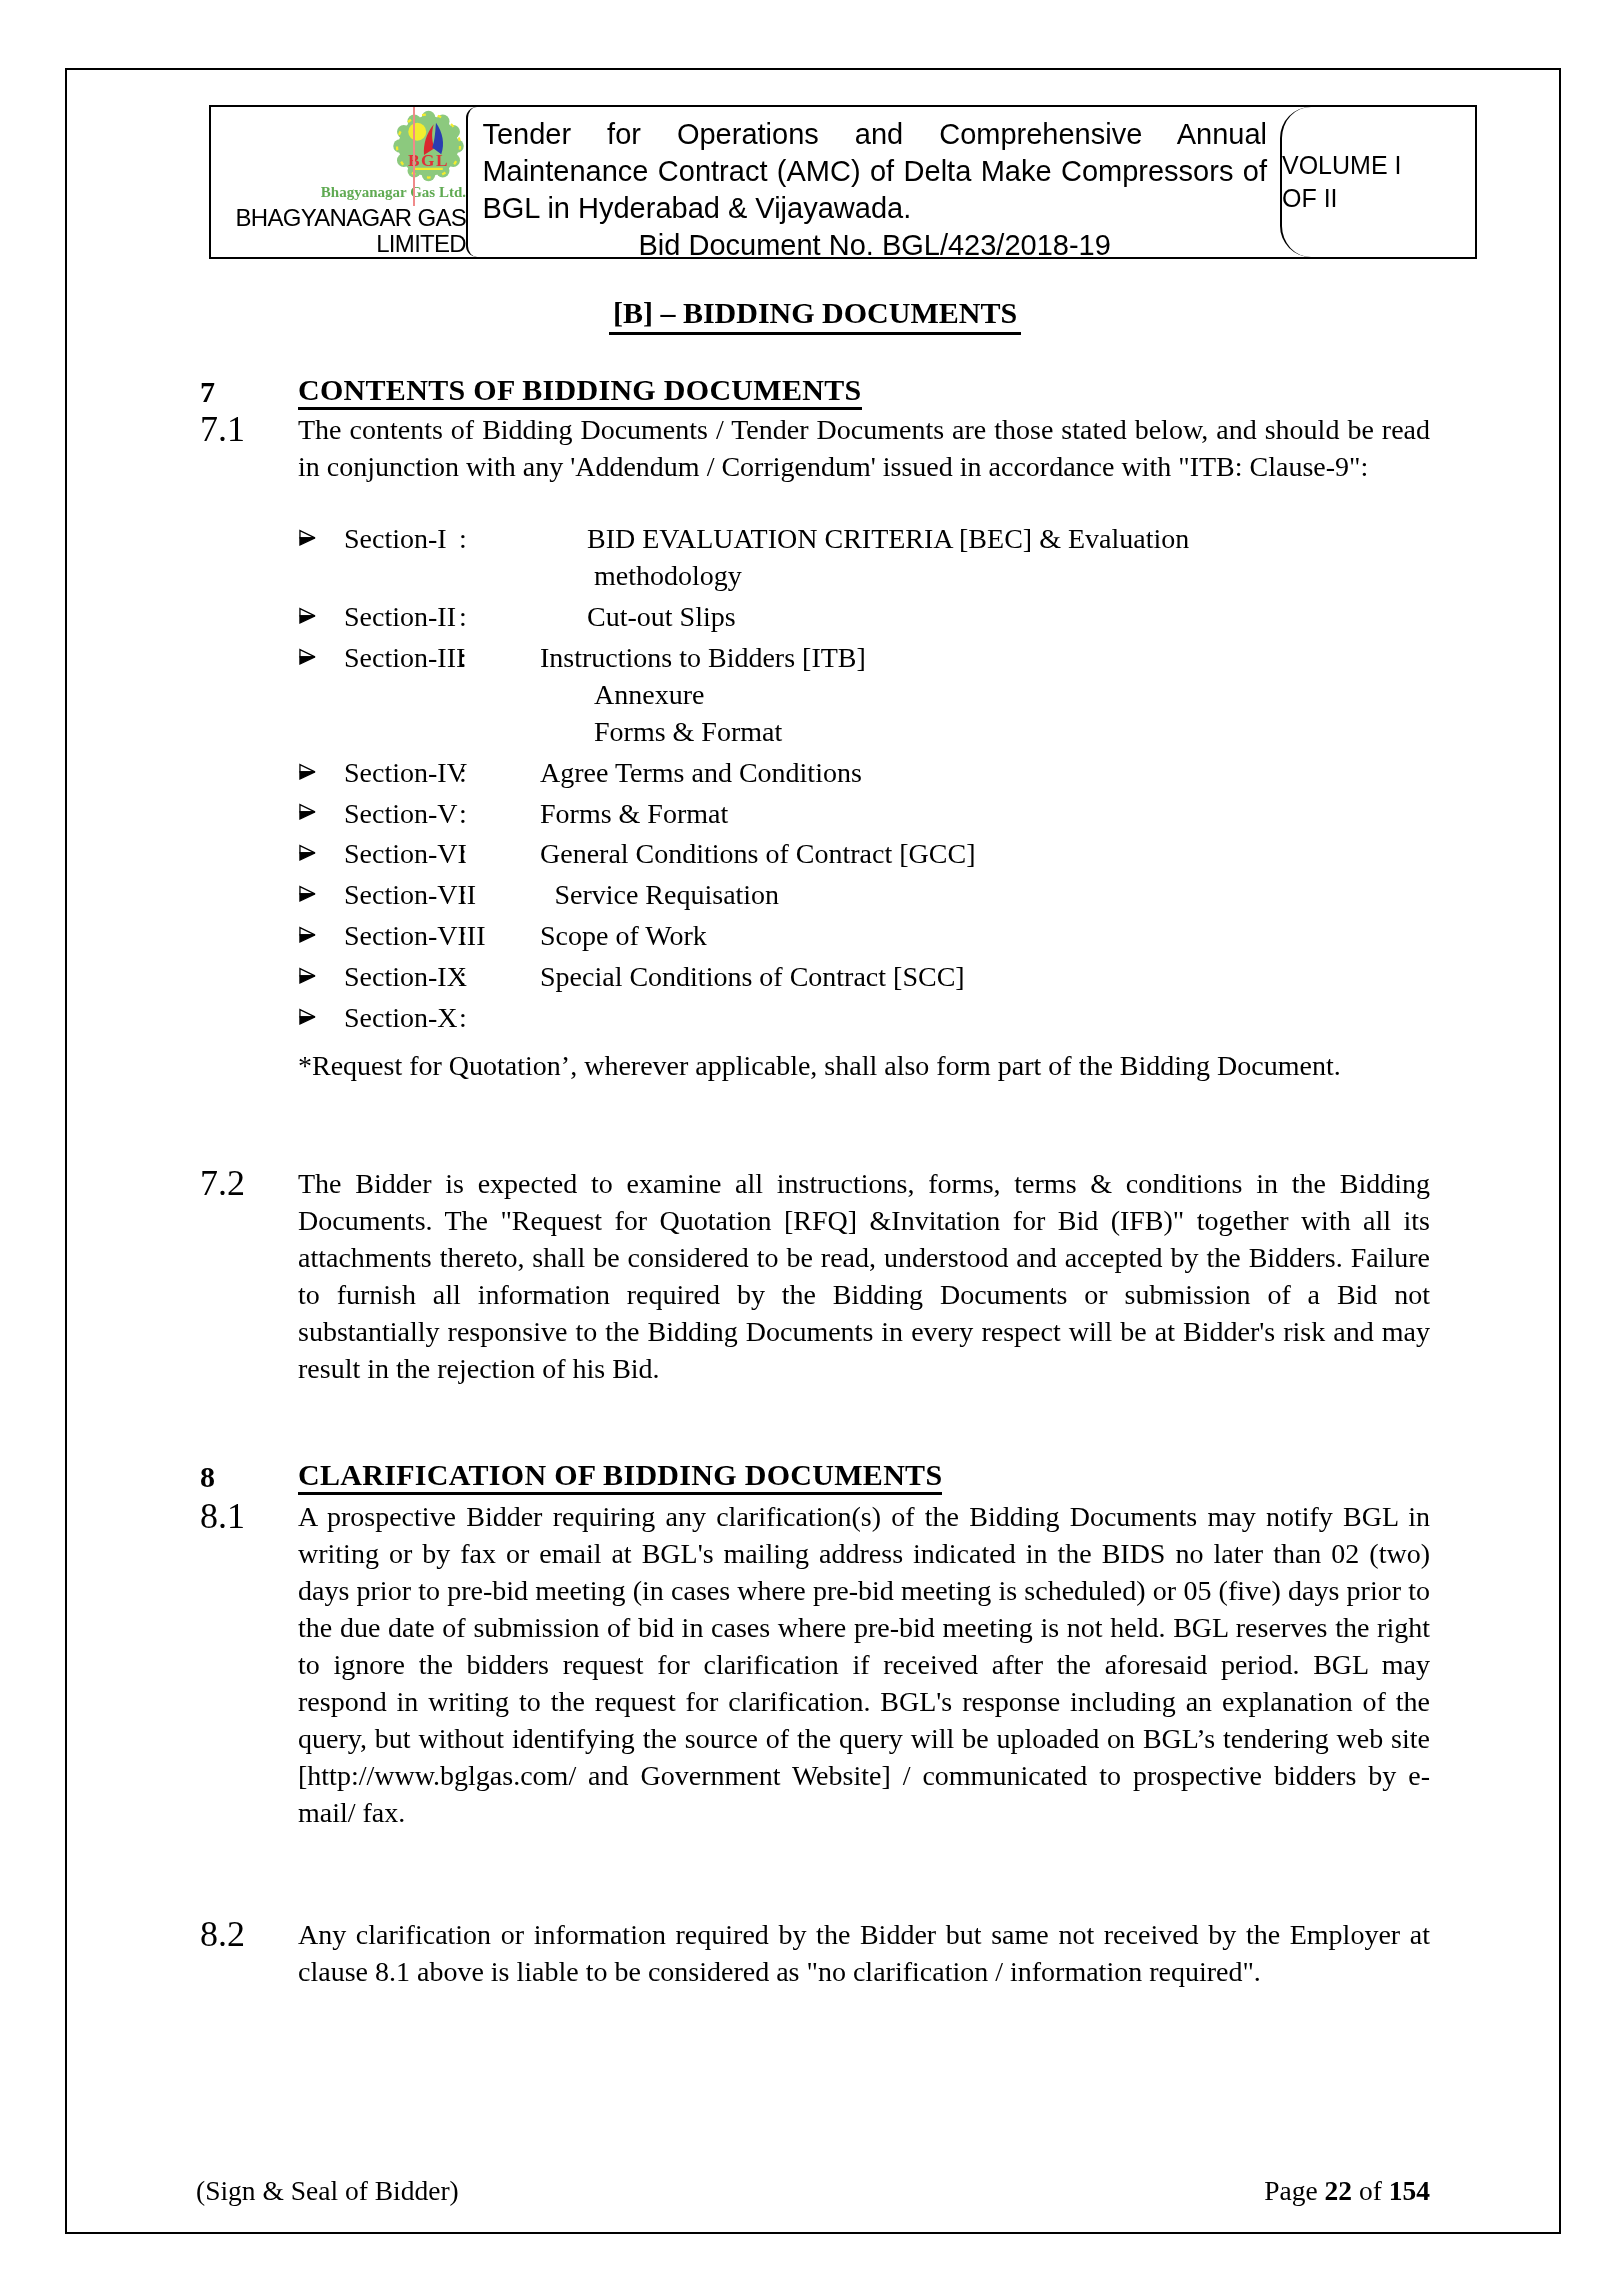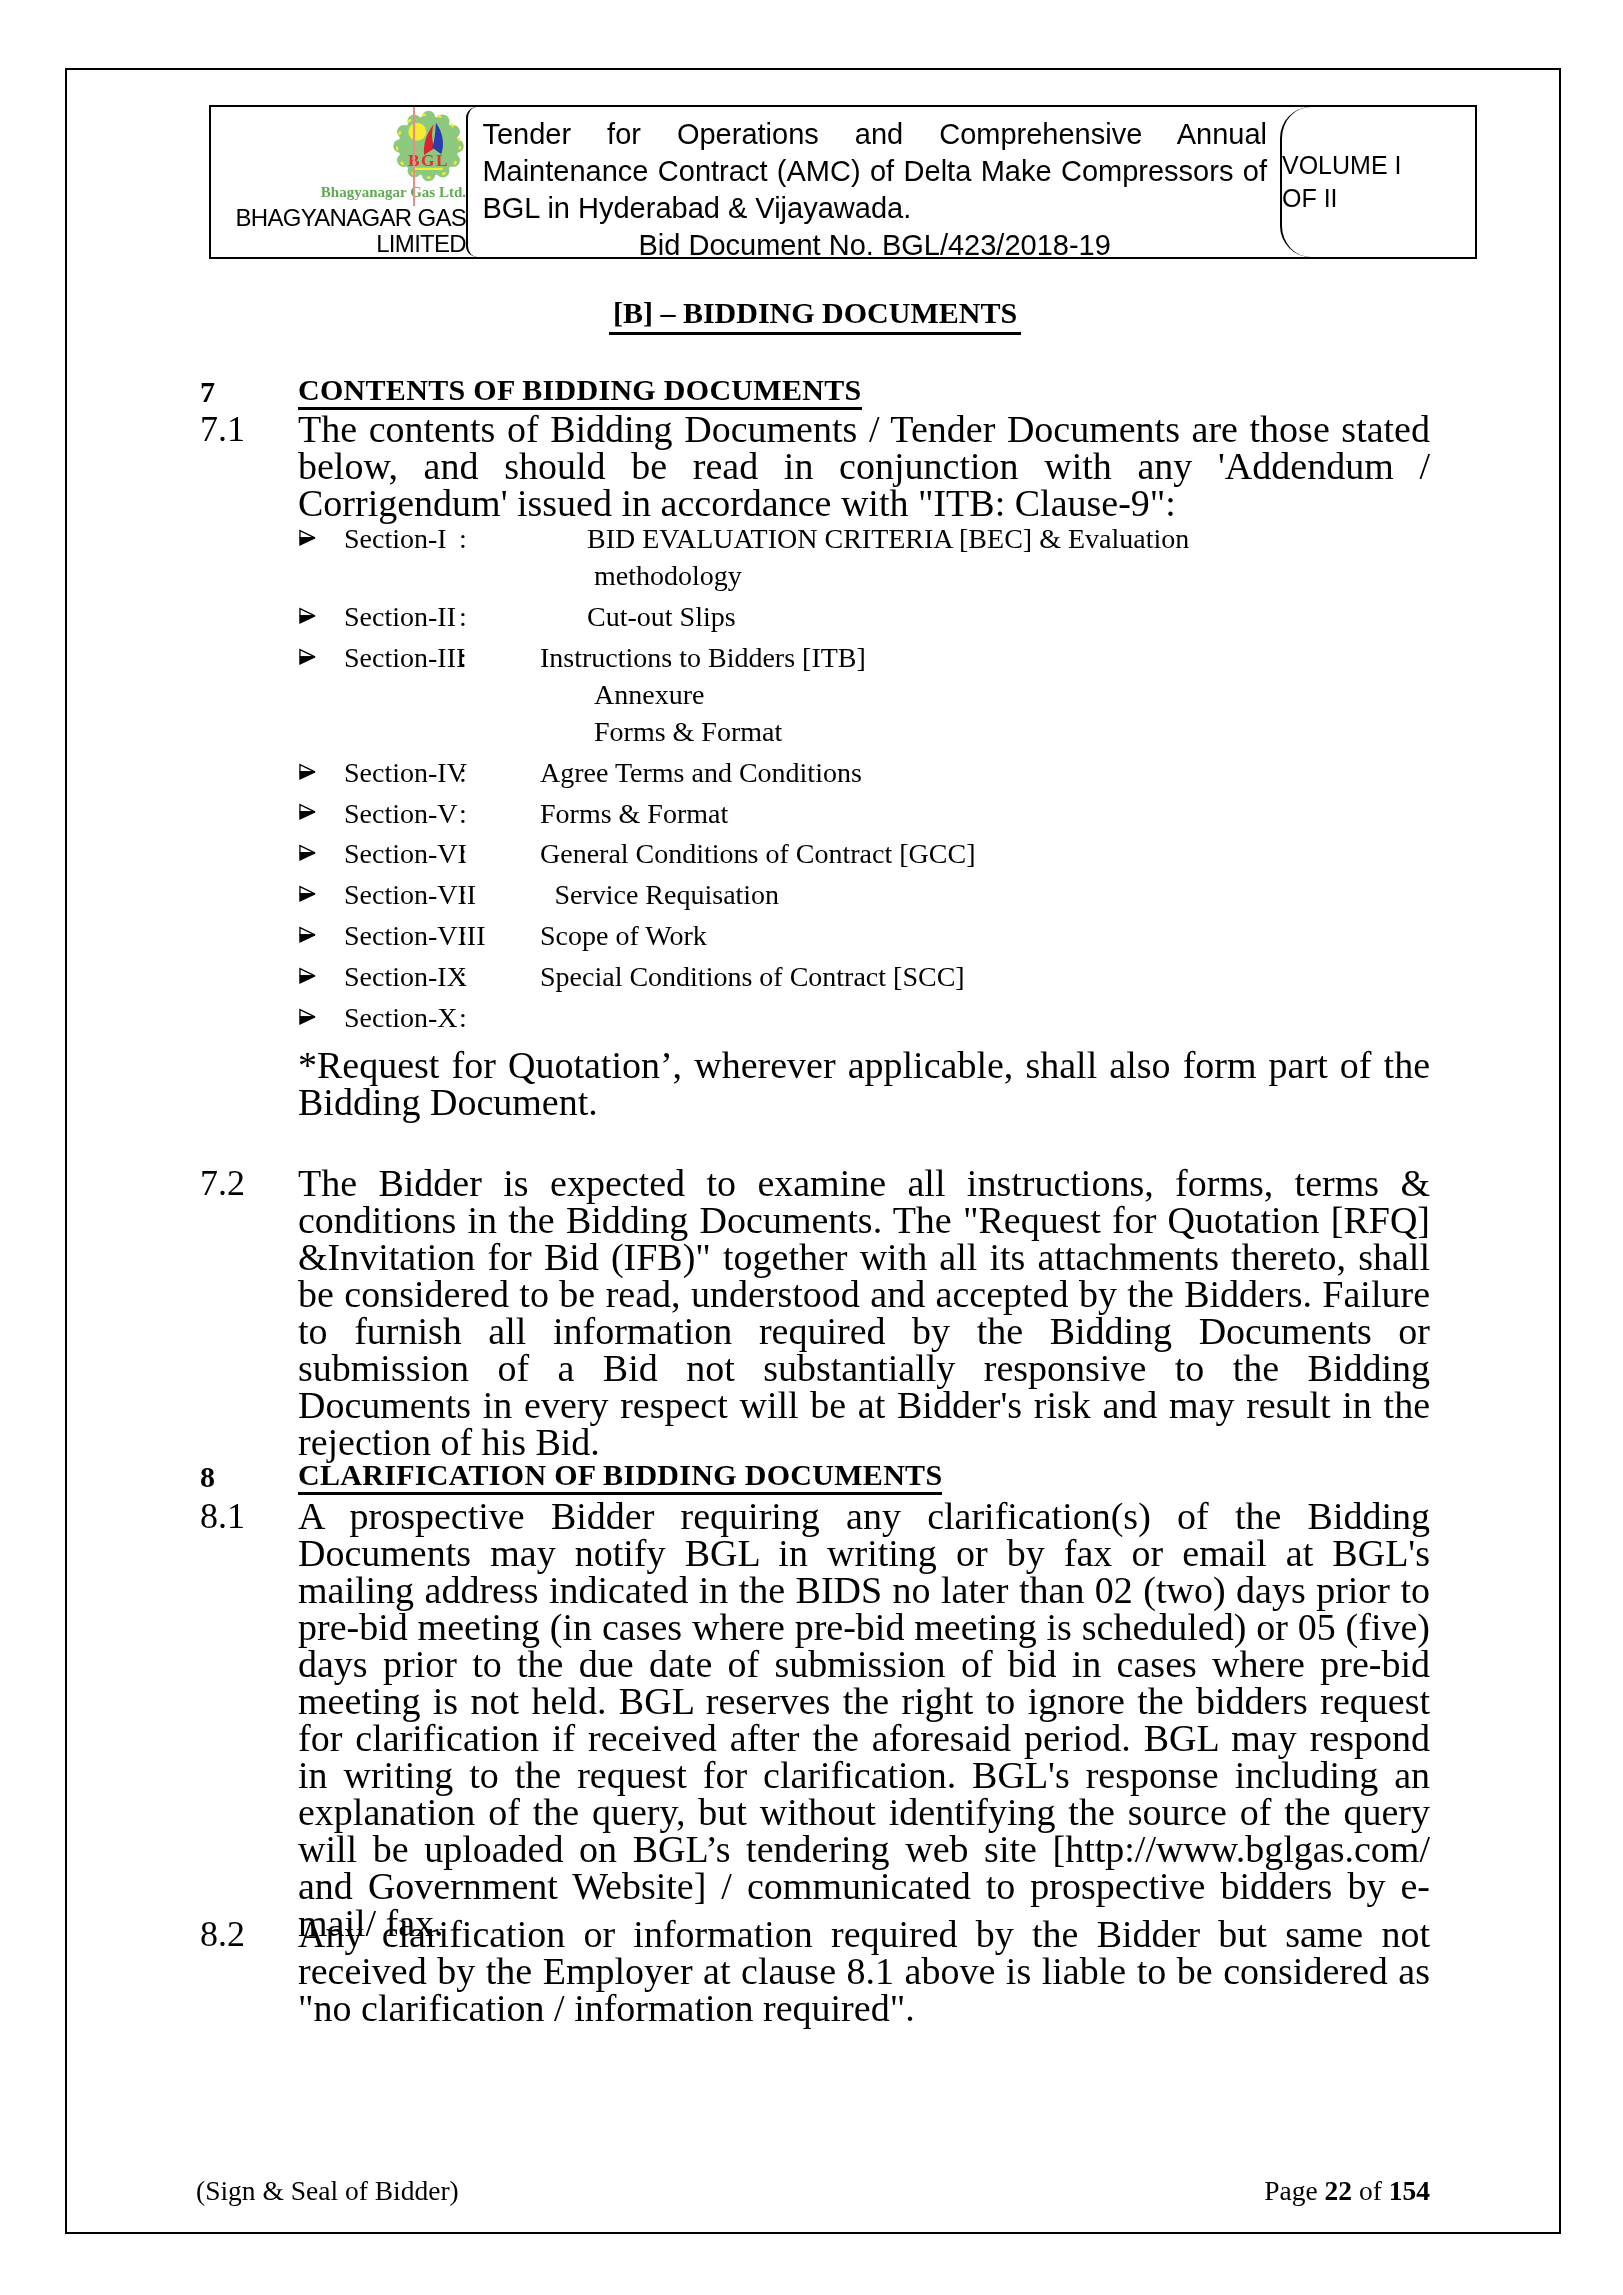--- a/index.html
+++ b/index.html
@@ -44,21 +44,21 @@
   .page-heading span{display:inline-block;font-weight:bold;font-size:30px;line-height:34px;
                      border-bottom:3.3px solid #000;padding:0 3.9px 2px 3.9px;}
 
   .sec-head{position:absolute;left:200px;width:1230px;display:grid;grid-template-columns:98px 1fr;}
   .sec-head .num{font-weight:bold;font-size:30px;line-height:37px;}
   .sec-head .txt span{display:inline-block;font-weight:bold;font-size:30px;line-height:33px;
                       border-bottom:3.9px solid #000;padding-bottom:1.3px;letter-spacing:0.3px;}
 
   .clause{position:absolute;left:200px;width:1230px;display:grid;grid-template-columns:98px 1fr;}
   .clause .num{font-size:36px;line-height:37px;}
-  .clause .txt{font-size:38px;line-height:37px;text-align:justify;}
+  .clause .txt{font-size:28px;line-height:37px;text-align:justify;}
 
   
   .sec-list{position:absolute;left:298px;top:520px;width:1132px;}
   .list-row{display:grid;grid-template-columns:46px 115px 81px 1fr;margin-bottom:3.9px;}
   .list-row .lbl,.list-row .colon,.list-row .desc div{font-size:28px;line-height:37px;white-space:nowrap;}
   .list-row .lbl{white-space:nowrap;}
   .bullet-svg{margin-top:7.9px;}
   .desc-ind-a{padding-left:47px;}
   .desc-ind-b{padding-left:54px;}
   .desc-ind-c{padding-left:14.4px;}

